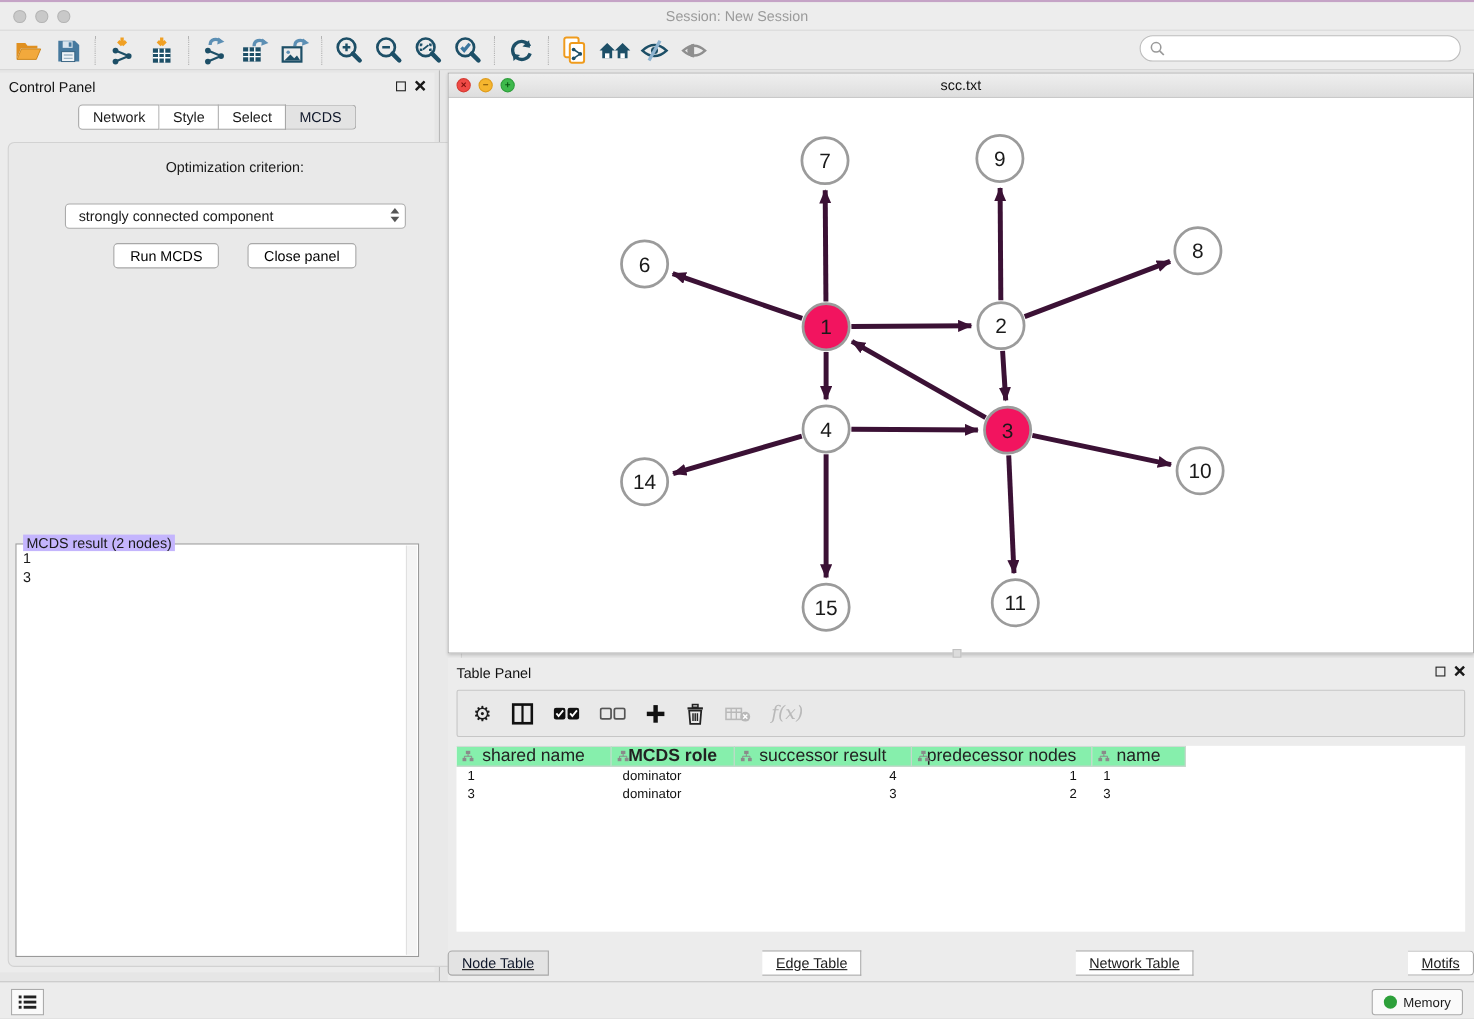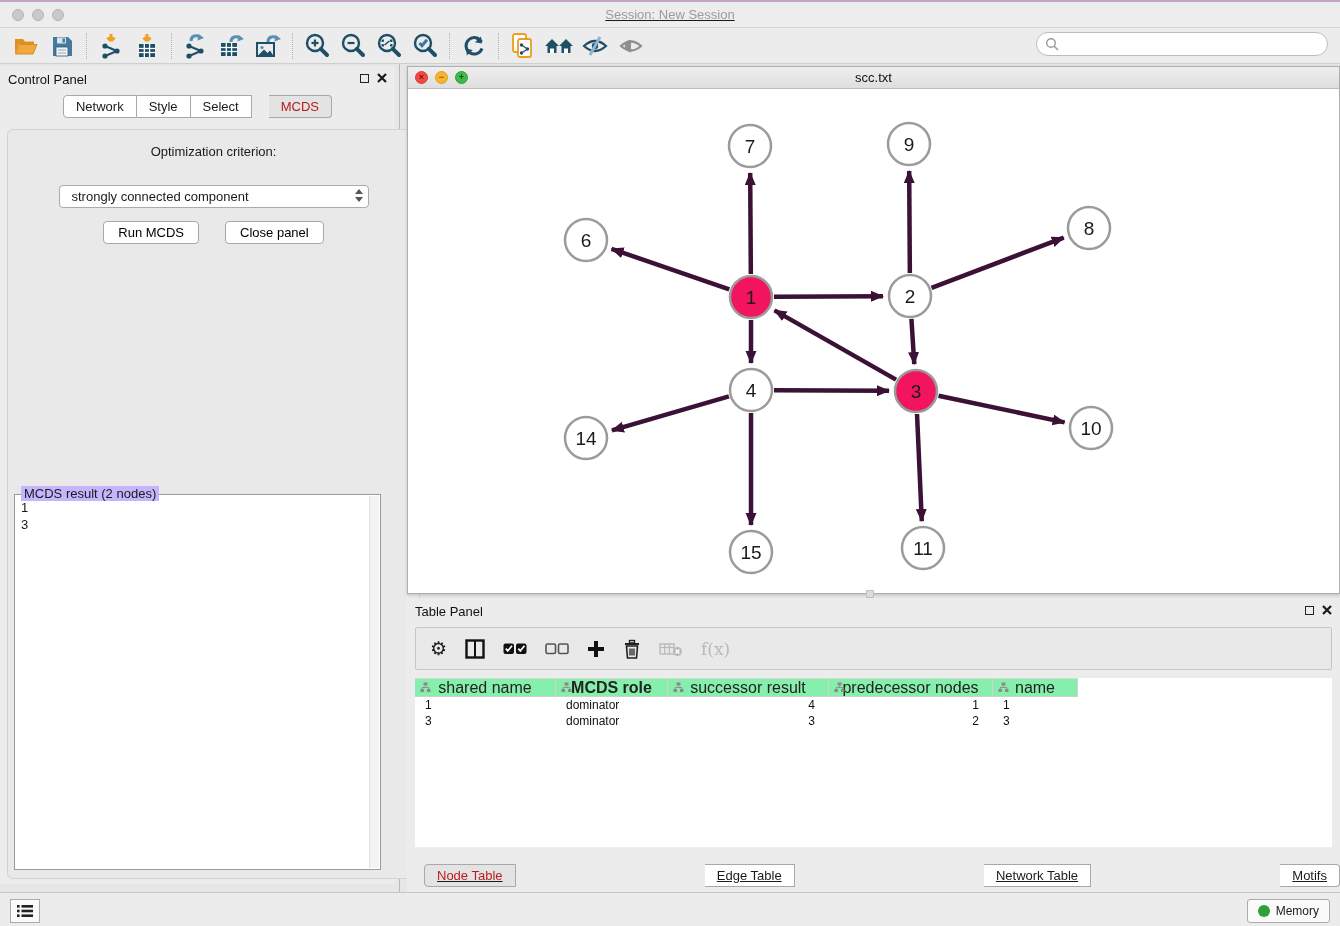--- a/index.html
+++ b/index.html
@@ -6,21 +6,21 @@
   html,body { background:#d8d8d8; }
   body { font-family:"Liberation Sans", sans-serif; }
   .app {
     position:relative; width:1340px; height:926px;
     background:#ececec; overflow:hidden;
     border-top:2px solid #c5a3c6;
     font-size:13px; color:#1a1a1a;
   }
   
   .titlebar { position:absolute; left:0; top:0; width:100%; height:26px;
-    background:#ededed; border-bottom:1px solid #d6d6d6;text-decoration:underline; }
+    background:#ededed; border-bottom:1px solid #d6d6d6; }
   .titlebar .title { text-align:center; line-height:25px; color:#9b9b9b; font-size:13px; }
   .lights { position:absolute; left:12px; top:7px; display:flex; gap:8px; }
   .light { width:12px; height:12px; border-radius:50%; background:#c9c9c9; border:1px solid #b4b4b4; }
   
   .toolbar { position:absolute; left:0; top:26px; width:100%; height:36px;
     display:flex; align-items:center; padding:0 8px; background:#ececec;
     border-bottom:1px solid #cfcfcf; }
   .tb-btn { width:36px; height:30px; display:flex; align-items:center; justify-content:center; }
   .tb-sep { width:1px; height:26px; border-left:1px dotted #b3b3b3; margin:0 6px; }
   .searchbox { position:absolute; right:12px; top:4px; width:292px; height:24px;
@@ -36,21 +36,21 @@
   .control-panel { position:absolute; left:0; top:2px; width:395px; height:818px; background:#ececec; }
   .panel-titlerow { position:relative; height:26px; }
   .panel-titlerow .ptitle { position:absolute; left:8px; top:6px; font-size:13px; color:#111; }
   .panel-ctrls { position:absolute; right:8px; top:7px; display:flex; gap:8px; align-items:center; }
   .float-ico { width:9px; height:9px; border:1.5px solid #222; display:inline-block; }
   .tabs-row { display:flex; justify-content:center; margin-top:3px; }
   .tab { background:#fff; border:1px solid #a8a8a8; border-left:none;
     padding:3px 12px; font-size:13px; cursor:default; }
   .tab:first-child { border-left:1px solid #a8a8a8; border-radius:4px 0 0 4px; }
   .tab:last-child { border-radius:0 4px 4px 0; }
-  .tab.disabled { background:#e3e3e3; color:#b91c1c;margin-left:17px; }
+  .tab.disabled { background:#e3e3e3; color:#0f172a; }
   .cp-content { position:absolute; left:7px; top:63px; width:413px; height:750px;
     background:#e9e9e9; border:1px solid #d2d2d2; border-radius:6px; }
   .opt-label { text-align:center; margin-top:14px; font-size:13px; }
   .dropdown { position:relative; margin:26px auto 0; width:310px; height:23px; background:#fff;
     border:1px solid #ababab; border-radius:4px; display:flex; align-items:center; padding:0 12px; font-size:13px; }
   .stepper { position:absolute; right:5px; top:3px; display:flex; flex-direction:column; gap:3px; }
   .tri-up { width:0; height:0; border-left:4px solid transparent; border-right:4px solid transparent; border-bottom:5px solid #555; }
   .tri-dn { width:0; height:0; border-left:4px solid transparent; border-right:4px solid transparent; border-top:5px solid #555; }
   .btn-row { display:flex; justify-content:center; gap:26px; margin-top:13px; }
   .pushbtn { background:#fff; border:1px solid #a8a8a8; border-radius:4px; padding:3px 14px; font-size:13px; }
@@ -77,21 +77,21 @@
   .net-canvas { position:relative; width:931px; height:504px; background:#fff; overflow:hidden; }
   .net-resize-handle { position:absolute; left:458px; bottom:-5px; width:8px; height:8px;
     background:#dcdcdc; border:1px solid #c0c0c0; }
   
   .table-panel { position:absolute; left:407px; top:534px; width:933px; height:294px; background:#ececec; }
   .tp-toolbar { position:absolute; left:8px; top:29px; width:917px; height:43px;
     background:#e9e9e9; border:1px solid #c6c6c6; border-radius:2px;
     display:flex; align-items:center; gap:18px; padding:0 14px; }
   .tp-ico { display:flex; align-items:center; justify-content:center; }
   .gear-glyph { font-size:19px; color:#1c1c1c; }
-  .fx { font-family:"DejaVu Serif", serif; font-size:17px; color:#b9b9b9; }
+  .fx { font-family:"DejaVu Serif", serif; font-style:italic; font-size:17px; color:#b9b9b9; }
   .table-wrap { position:absolute; left:8px; top:80px; width:917px; height:169px; background:#fff; overflow:hidden; }
   .thead { display:flex; height:19px; }
   .th { background:#86efac; border-right:1px solid #d2d2d2; border-top:1px solid #d9d9d9;
     border-bottom:1px solid #cfcfcf; display:flex; align-items:flex-start; justify-content:center;
     gap:5px; font-size:16px; color:#222; position:relative; }
   .th .tree-ico { position:absolute; left:5px; top:3px; }
   .trow { display:flex; height:16px; }
   .td { font-size:12px; color:#111; line-height:16px; overflow:hidden; white-space:nowrap; }
   .bottom-tabs { position:absolute; left:0; right:0; top:266px; display:flex; justify-content:space-between;text-decoration:underline; }
   

